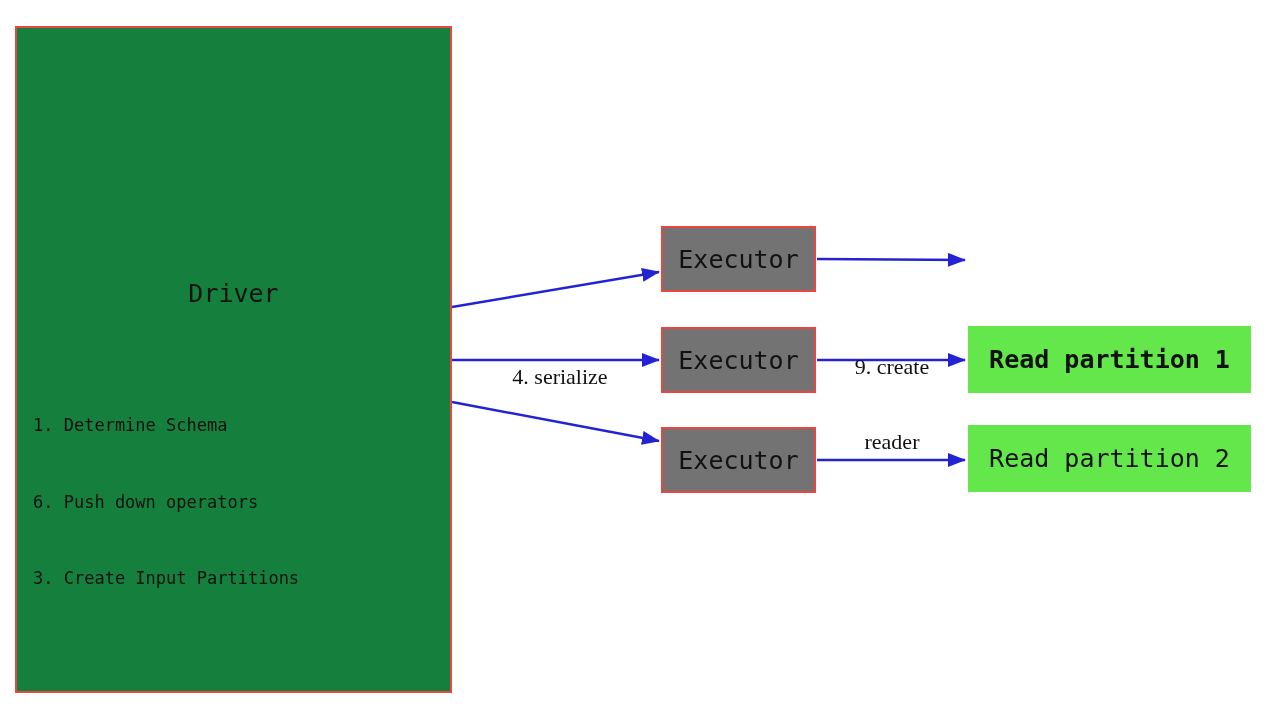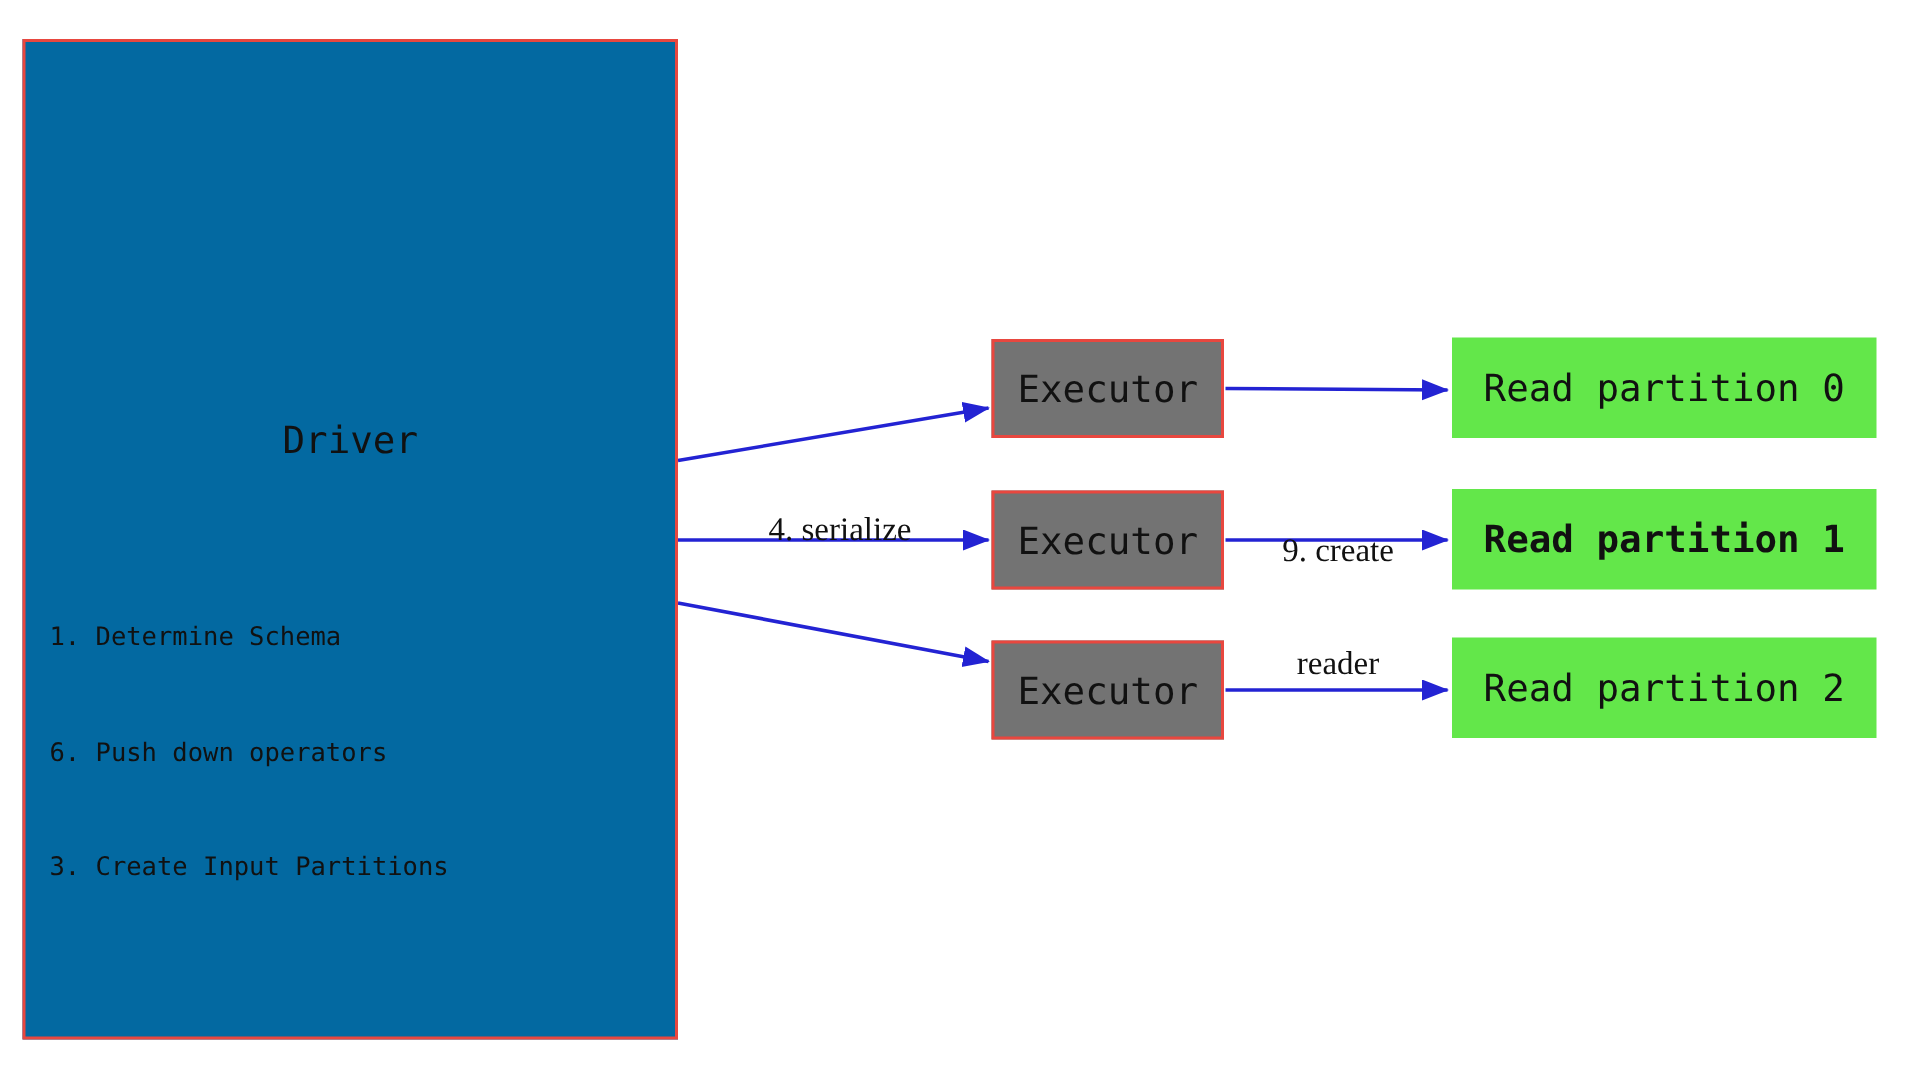--- a/index.html
+++ b/index.html
@@ -15,21 +15,21 @@
     background:#ffffff;
     overflow:hidden;
     font-family:"DejaVu Sans Mono", monospace;
     color:var(--ink);
   }
   .abs{position:absolute;}
   
   #driver-box{
     left:15px;top:26px;width:433px;height:663px;
     border:2px solid var(--red);
-    background:#0369a1;
+    background:#15803d;
   }
   #driver-title{
     left:0;top:253px;width:100%;
     text-align:center;
     font-size:25px;line-height:26px;
     letter-spacing:0px;
     white-space:pre;
   }
   #driver-steps{
     left:16px;top:334px;
@@ -59,21 +59,21 @@
   #partition-1{top:326px;font-weight:bold;}
   #partition-2{top:425px;}
   
   .edge-label{
     font-family:"Liberation Serif","DejaVu Serif",serif;
     font-size:22px;line-height:25px;
     text-align:center;
     color:var(--ink);
     white-space:pre;
   }
-  #label-serialize{left:470px;top:290px;width:180px;}
+  #label-serialize{left:470px;top:314px;width:180px;}
   #label-reader{left:822px;top:304px;width:140px;}
   
   #arrows{left:0;top:0;}
   #arrows line{stroke:var(--blue);stroke-width:2.4px;}
   #arrows .head{fill:var(--blue);}
 </style>
 </head>
 <body>
 
 <div id="canvas">
@@ -104,23 +104,20 @@
   <div id="executor-0" class="executor abs">
     <span>Executor</span>
   </div>
   <div id="executor-1" class="executor abs">
     <span>Executor</span>
   </div>
   <div id="executor-2" class="executor abs">
     <span>Executor</span>
   </div>
 
-  <div id="partition-0" class="partition abs">
-    <span>Read partition 0</span>
-  </div>
   <div id="partition-1" class="partition abs">
     <span>Read partition 1</span>
   </div>
   <div id="partition-2" class="partition abs">
     <span>Read partition 2</span>
   </div>
 
   <div id="label-serialize" class="edge-label abs">
     <div>4. serialize</div>
   </div>

